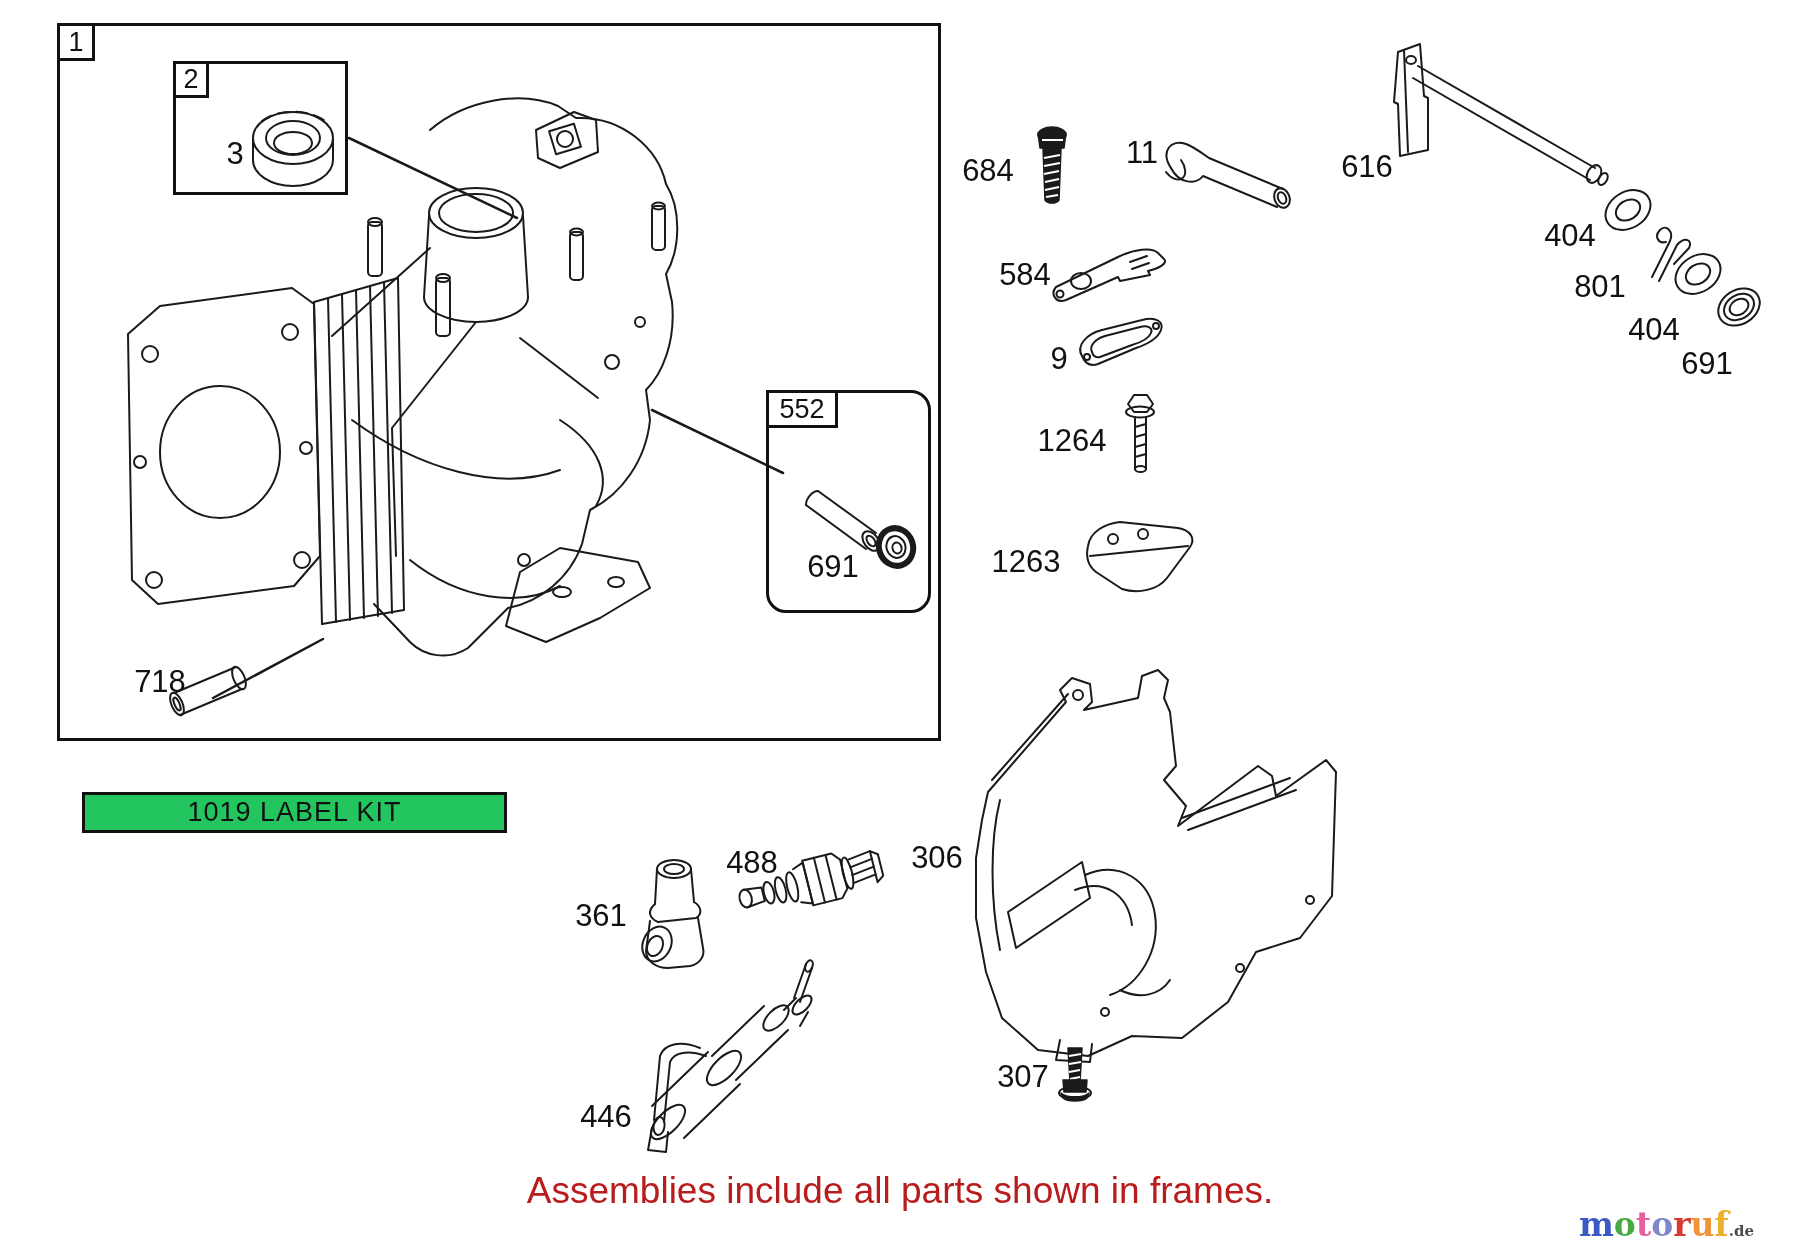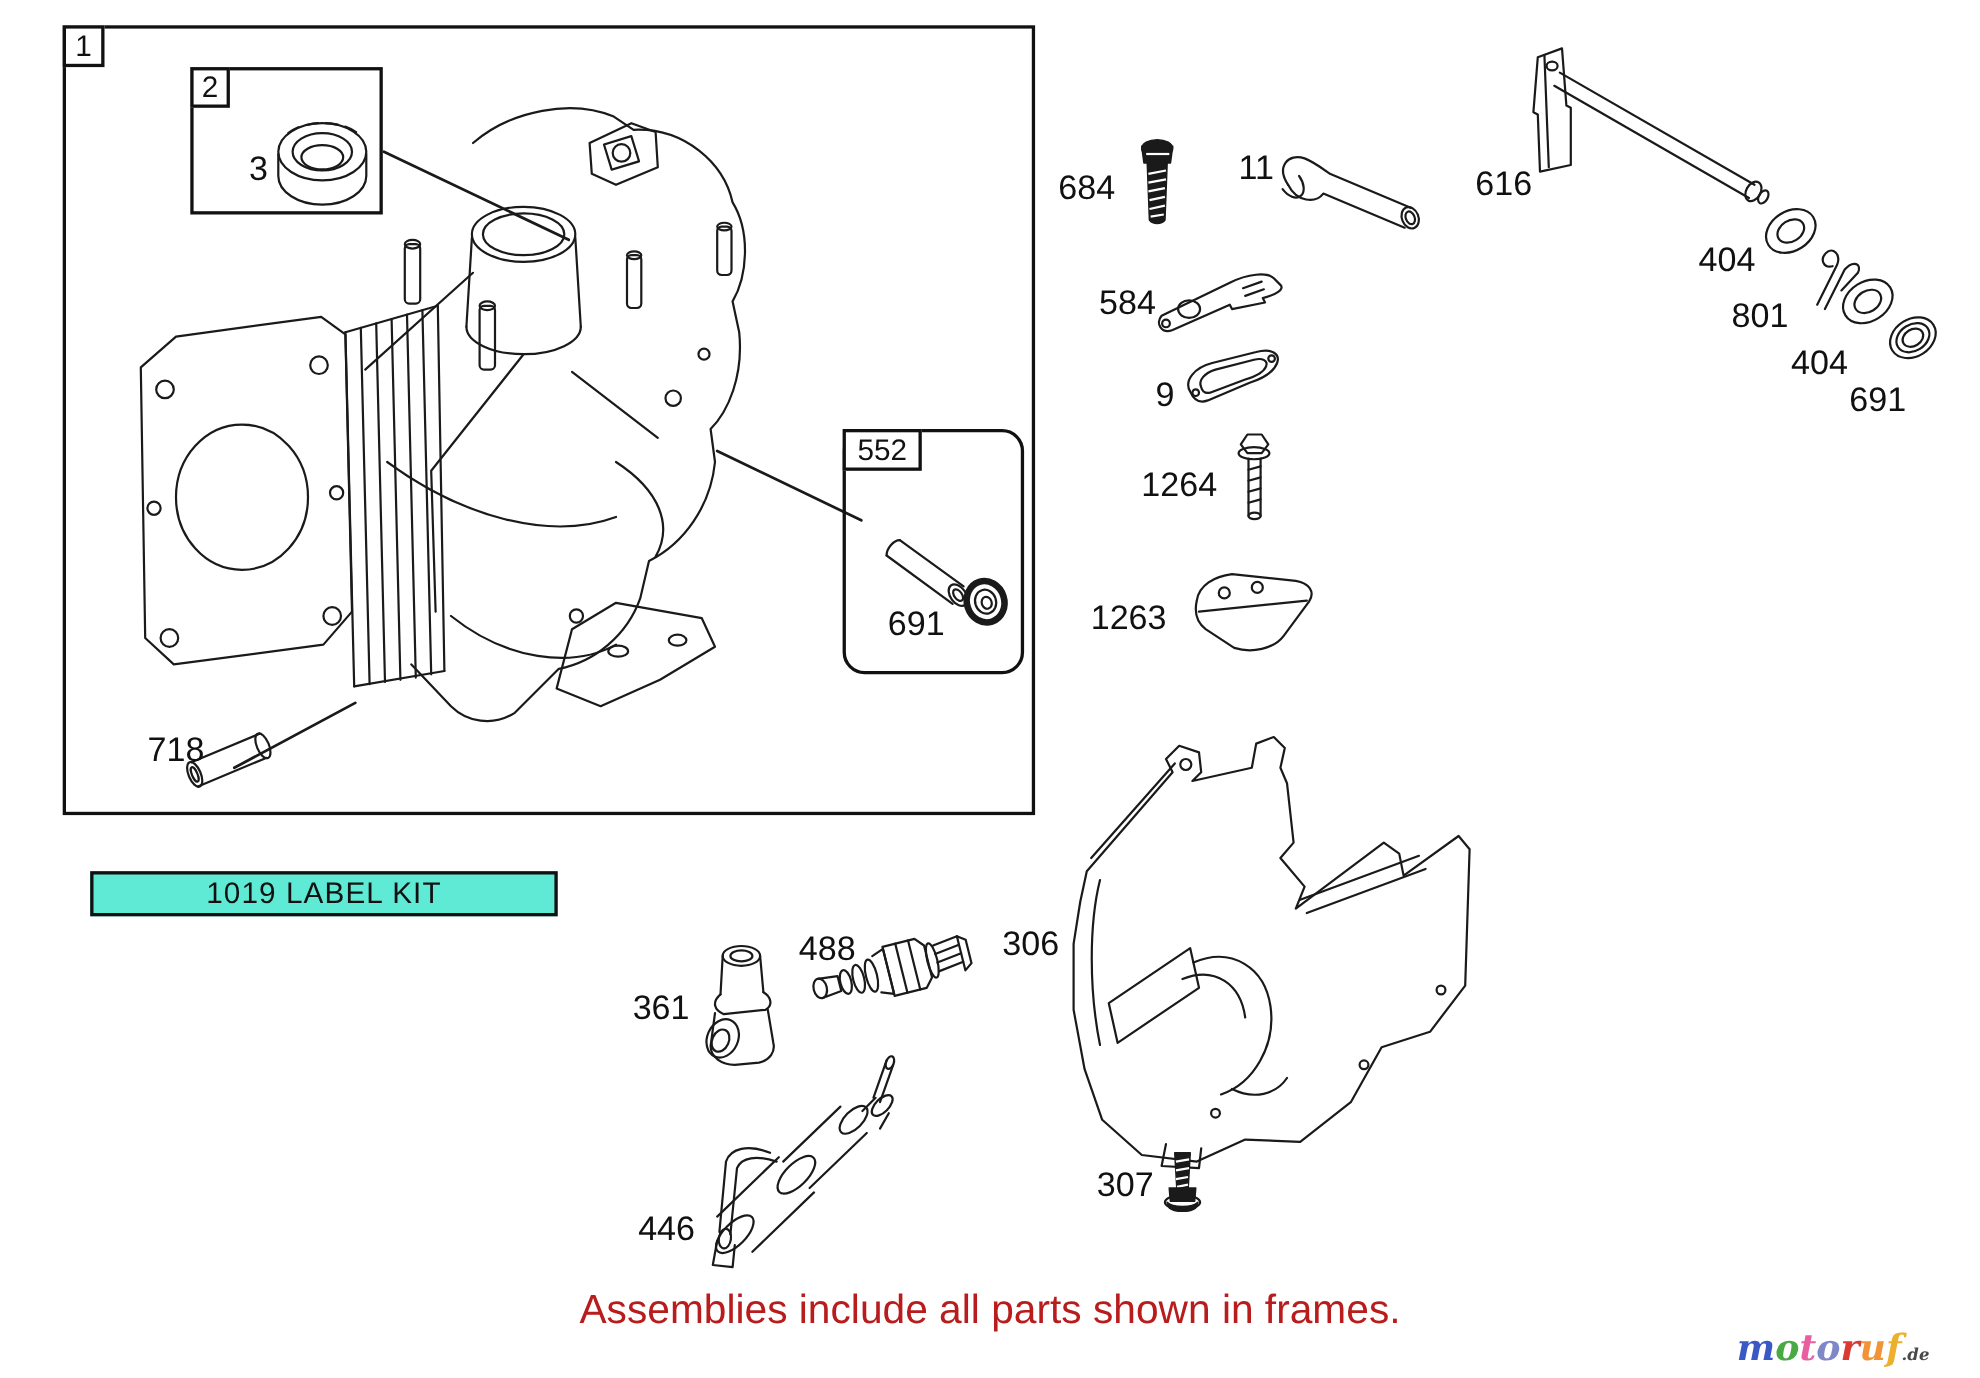--- a/index.html
+++ b/index.html
@@ -18,32 +18,32 @@
     position:absolute;left:-3px;top:-3px;border:3px solid #111;background:#fff;
     display:flex;align-items:center;justify-content:center;
     font-size:27px;color:#111;box-sizing:border-box;
   }
   .plabel{
     position:absolute;transform:translate(-50%,-50%);
     font-size:31px;color:#111;white-space:nowrap;
   }
   .labelkit{
     position:absolute;left:82px;top:792px;width:425px;height:41px;
-    border:3px solid #111;box-sizing:border-box;background:#5eead4;
+    border:3px solid #111;box-sizing:border-box;background:#22c55e;
     display:flex;align-items:center;justify-content:center;
     font-size:27px;color:#111;letter-spacing:1px;
   }
   .footer{
     position:absolute;left:0;right:0;top:1170px;text-align:center;
     font-size:37px;color:#b91c1c;
   }
   .logo{
     position:absolute;right:46px;top:1208px;
     font-family:"DejaVu Serif",serif;font-weight:bold;font-size:33px;
-    white-space:nowrap;line-height:1;font-style:italic;
+    white-space:nowrap;line-height:1;
   }
   .logo .de{font-size:15px;font-weight:bold;}
 </style>
 </head>
 <body>
 
 <div class="canvas">
 
   <svg class="art" width="1800" height="1253" viewBox="0 0 1800 1253">
 

